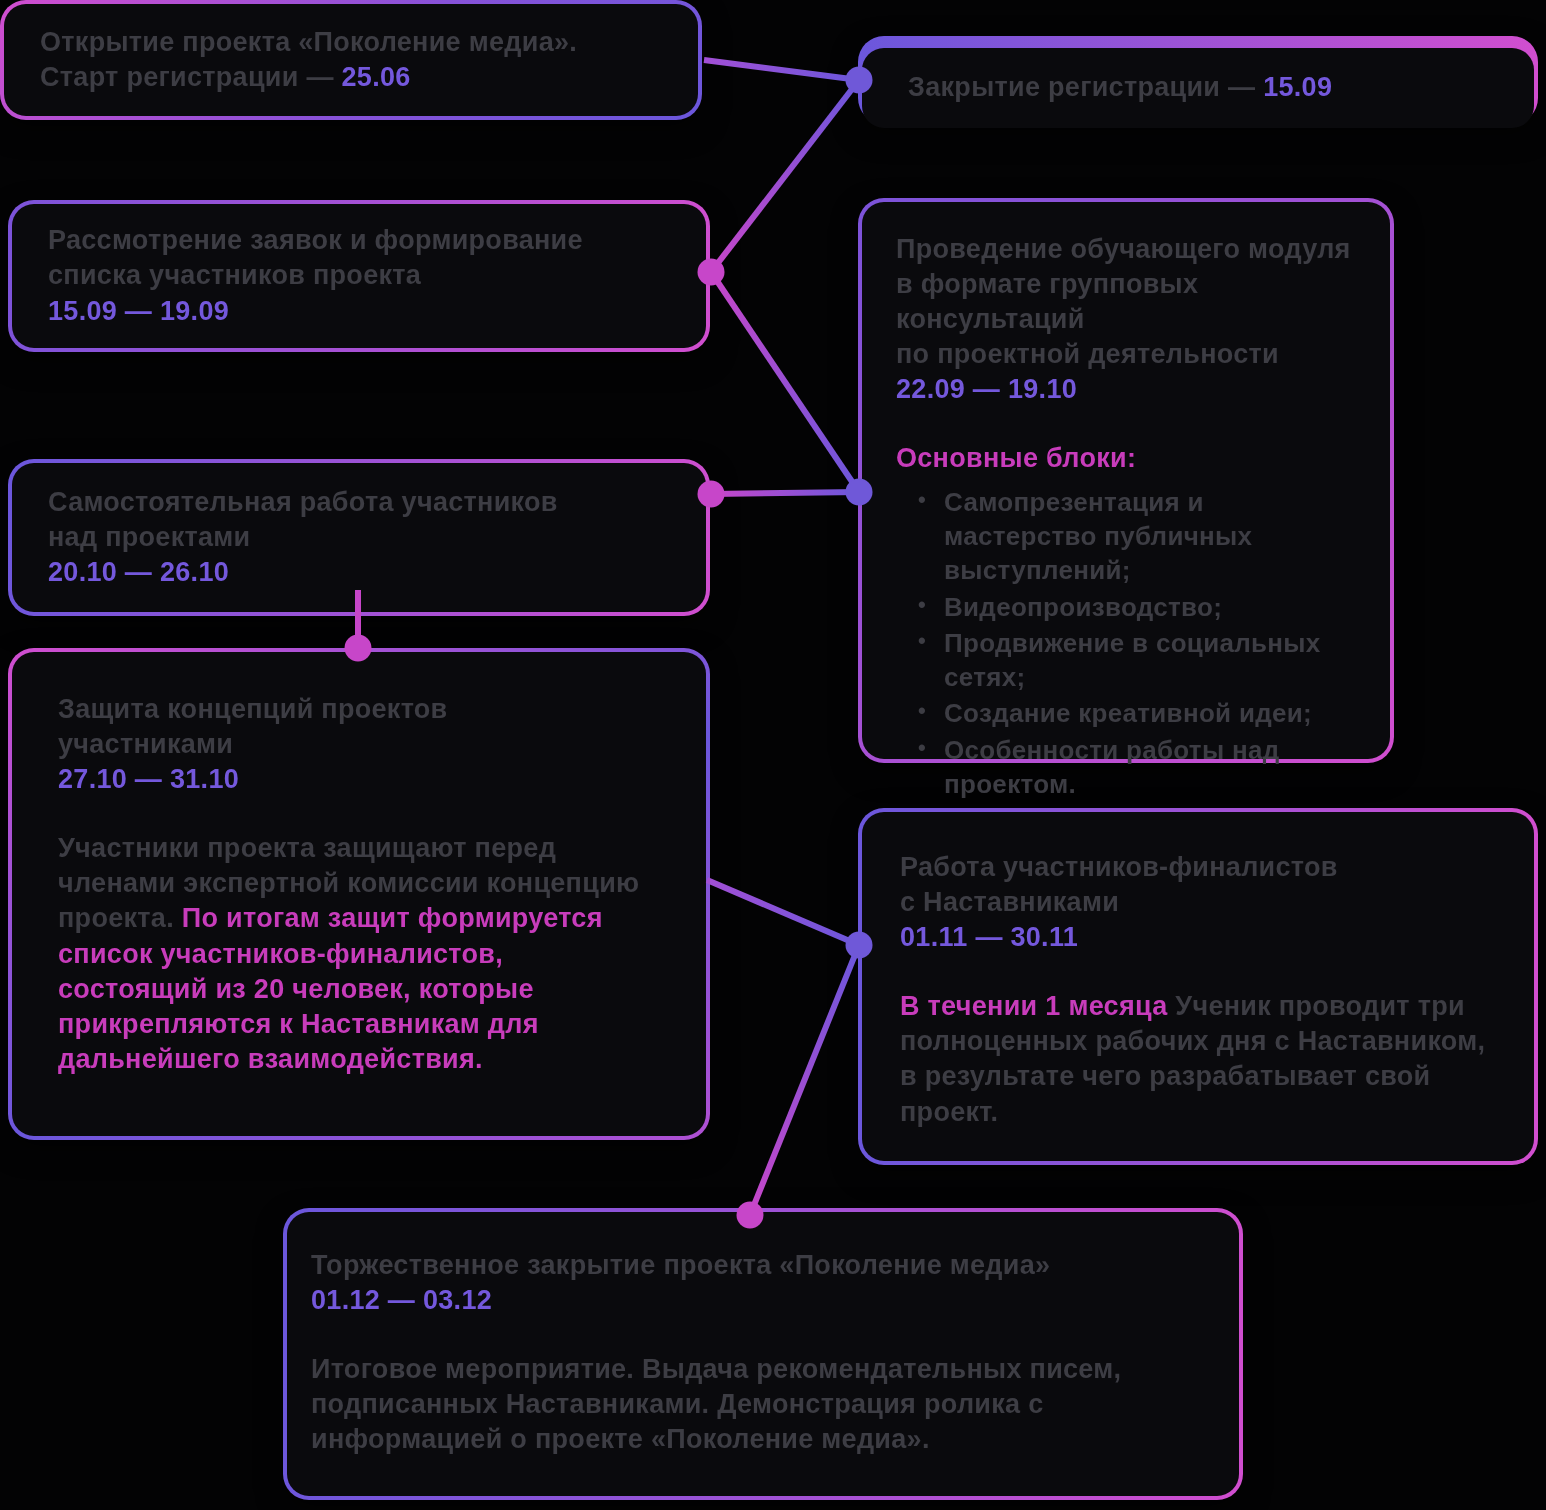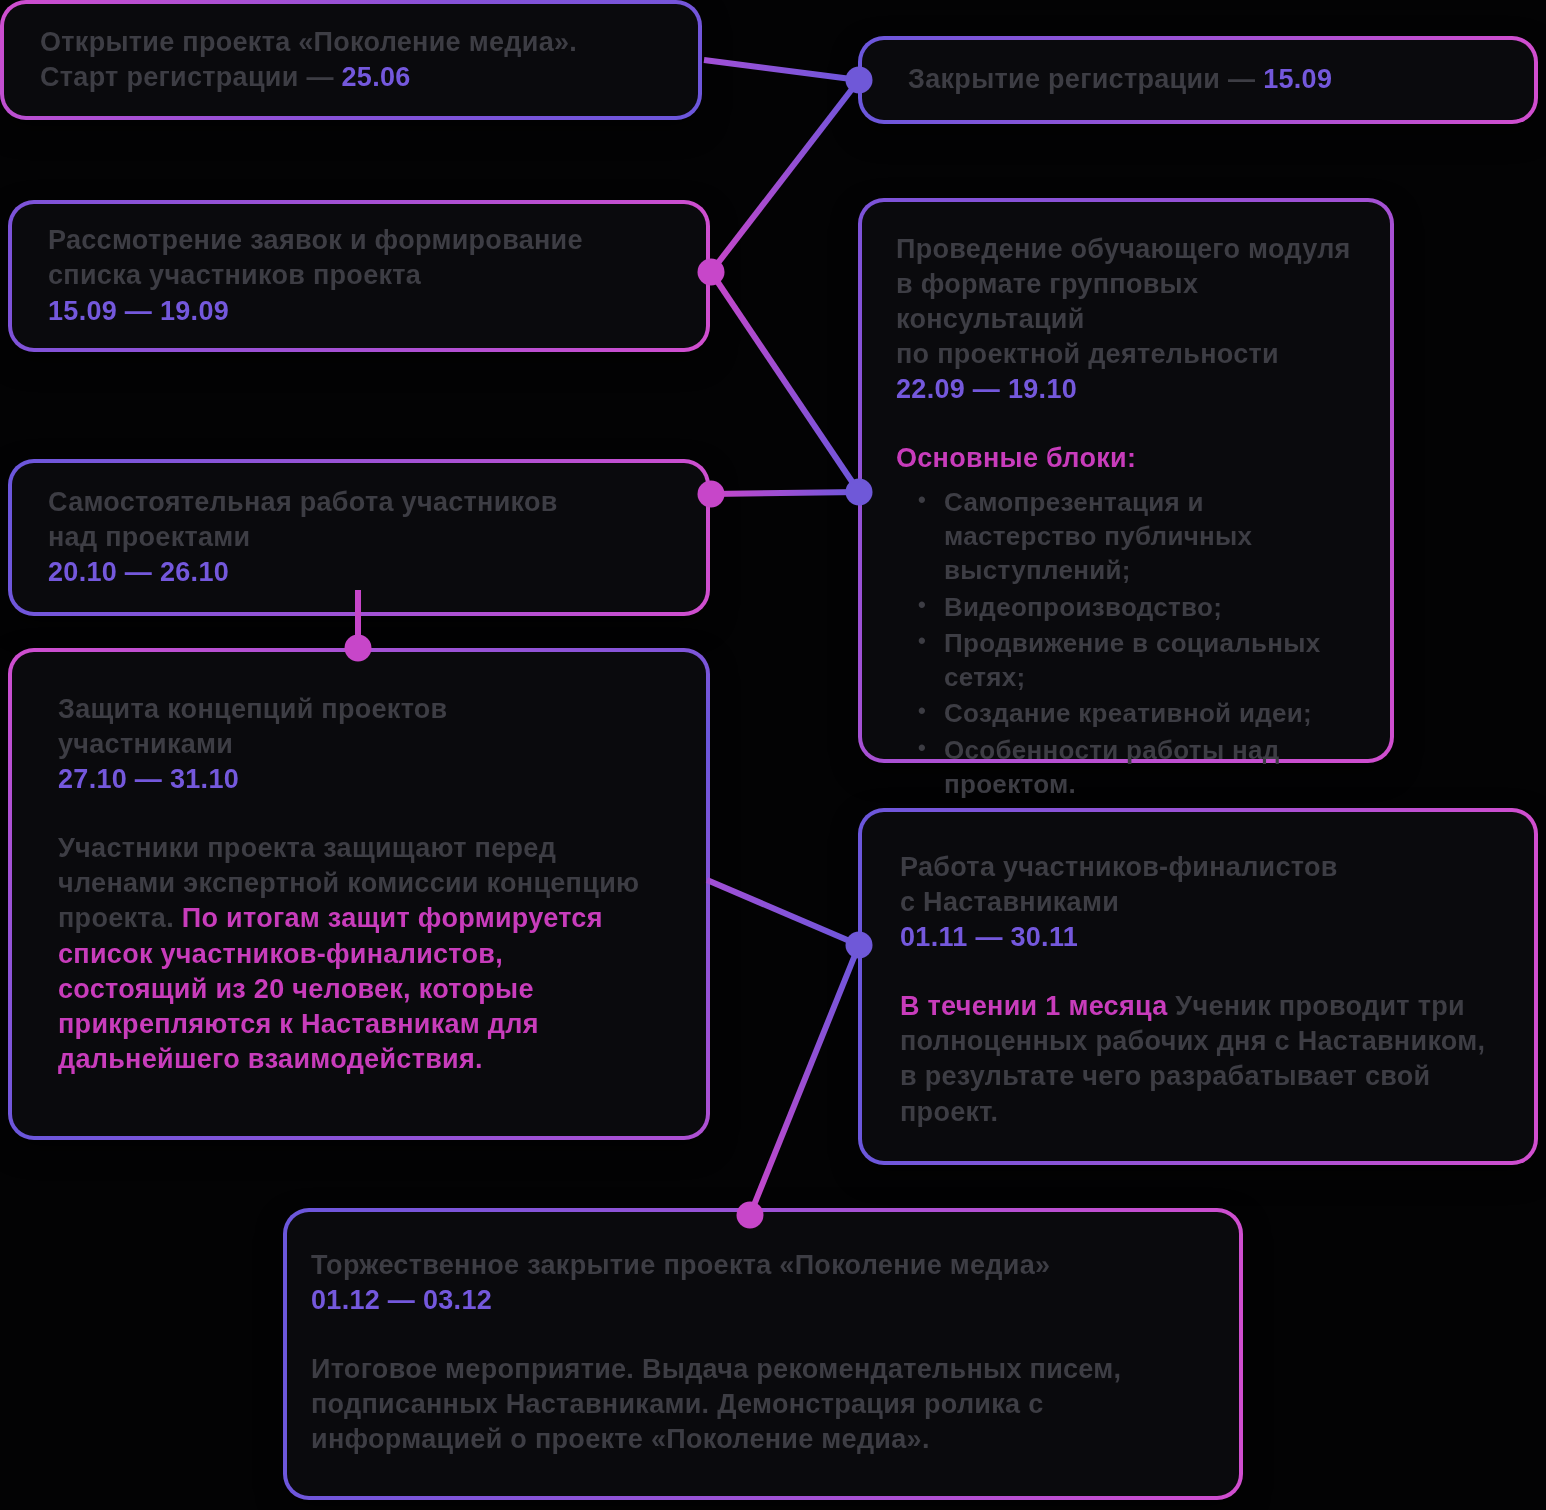--- a/index.html
+++ b/index.html
@@ -62,21 +62,21 @@
   #st-opening      { left: 8;   top: 8;    width: 702px; height: 120px; background: linear-gradient(135deg,#d14ecf 0%,#8752d8 55%,#6b57dc 100%); }
   #st-regclose     { left: 858px; top: 36px;  width: 680px; height: 88px;  background: linear-gradient(90deg,#6b57dc,#d14ecf); }
   #st-applications { left: 8px;   top: 200px; width: 702px; height: 152px; background: linear-gradient(100deg,#7b53d9,#d14ecf); }
   #st-module       { left: 858px; top: 198px; width: 536px; height: 565px; background: linear-gradient(135deg,#7b53d9,#d14ecf); }
   #st-independent  { left: 8px;   top: 459px; width: 702px; height: 157px; background: linear-gradient(100deg,#6b57dc,#d14ecf); }
   #st-defense      { left: 8px;   top: 648px; width: 702px; height: 492px; background: linear-gradient(150deg,#d14ecf,#6b57dc 55%,#b050d3); }
   #st-mentors      { left: 858px; top: 808px; width: 680px; height: 357px; background: linear-gradient(90deg,#6b57dc,#d14ecf); }
   #st-closing      { left: 283px; top: 1208px; width: 960px; height: 292px; background: linear-gradient(95deg,#6b57dc,#d14ecf); }
 
   #st-opening .stage-inner      { padding: 0 36px; }
-  #st-regclose .stage-inner     { padding: 0 46px; }
+  #st-regclose .stage-inner     { padding: 0 46px; margin-top: 8px; }
   #st-applications .stage-inner { padding: 0 36px; }
   #st-module .stage-inner       { padding: 30px 34px; }
   #st-independent .stage-inner  { padding: 0 36px; }
   #st-defense .stage-inner      { padding: 40px 46px; }
   #st-mentors .stage-inner      { padding: 38px 38px; }
   #st-closing .stage-inner      { padding: 36px 28px 0 24px; }
 
   .connectors {
     position: absolute;
     left: 0; top: 0;

